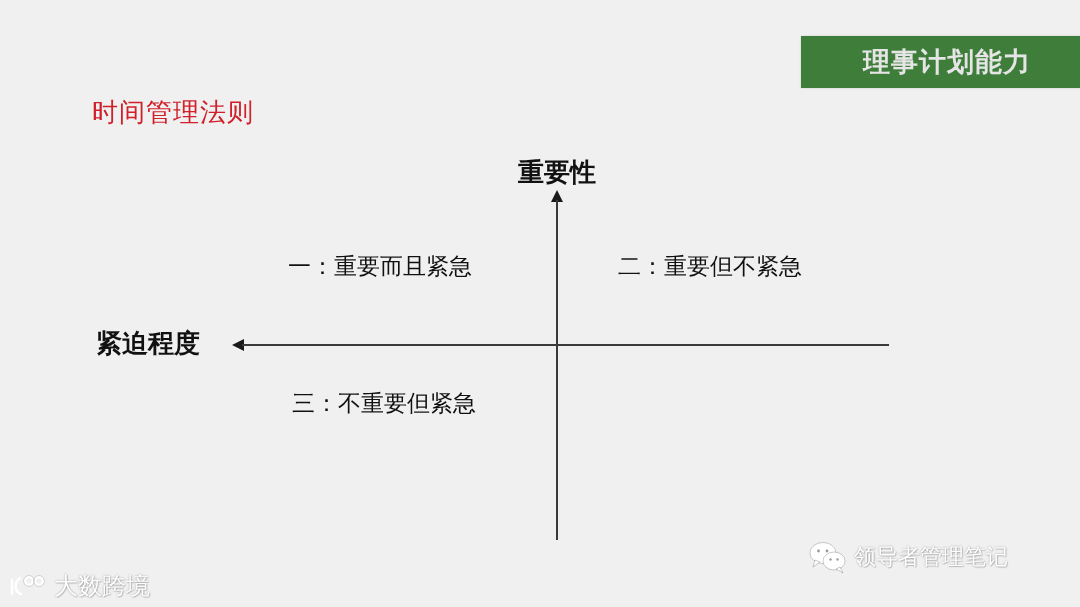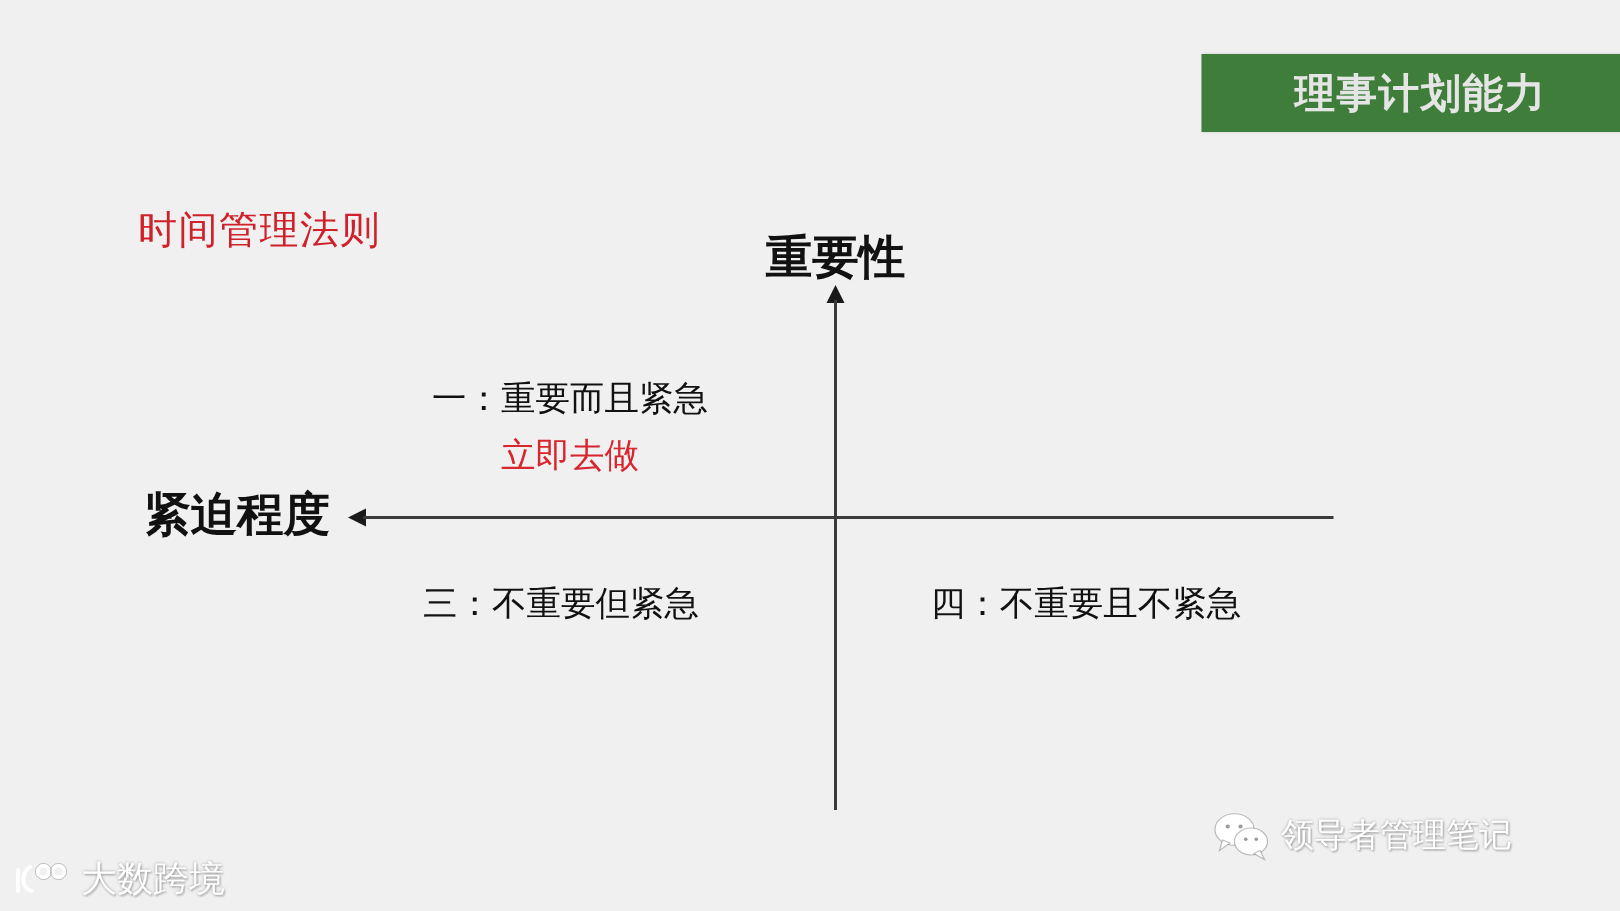--- a/index.html
+++ b/index.html
@@ -31,21 +31,20 @@
       box-shadow: 0 0 2px rgba(0,0,0,0.15);
     }
     .page-title {
       position: absolute;
       left: 92px;
       top: 94px;
       color: #d0202a;
       font-size: 26px;
       line-height: 36px;
       letter-spacing: 1px;
-      margin-top: 42px;
     }
     .axis-v {
       position: absolute;
       left: 556px;
       top: 200px;
       width: 2px;
       height: 340px;
       background: #3a3a3a;
     }
     .arrow-up {
@@ -73,21 +72,21 @@
       width: 0;
       height: 0;
       border-top: 6px solid transparent;
       border-bottom: 6px solid transparent;
       border-right: 12px solid #1a1a1a;
     }
     .axis-label {
       position: absolute;
       color: #111111;
       font-weight: bold;
-      font-size: 31px;
+      font-size: 26px;
       line-height: 30px;
       white-space: nowrap;
     }
     .axis-label.importance {
       left: 507px;
       top: 157px;
       width: 100px;
       text-align: center;
     }
     .axis-label.urgency {
@@ -108,21 +107,21 @@
     }
     .quadrant .q-action {
       color: #d7262e;
       font-size: 23px;
       line-height: 30px;
       margin-top: 8px;
       white-space: nowrap;
     }
     .q1 { left: 230px; top: 251px; }
     .q2 { left: 560px; top: 251px; }
-    .q3 { left: 224px; top: 388px; }
+    .q3 { left: 234px; top: 388px; }
     .q4 { left: 574px; top: 388px; }
 
     .watermark {
       position: absolute;
       color: #ffffff;
       font-size: 22px;
       text-shadow: 0 0 2px rgba(0,0,0,0.35), 1px 1px 1px rgba(0,0,0,0.15);
       display: flex;
       align-items: center;
       white-space: nowrap;
@@ -159,32 +158,31 @@
 <div class="axis-label importance">重要性</div>
 <div class="arrow-up"></div>
 <div class="axis-v"></div>
 
 <div class="axis-label urgency">紧迫程度</div>
 <div class="arrow-left"></div>
 <div class="axis-h"></div>
 
 <div class="quadrant q1">
   <div class="q-title">一：重要而且紧急</div>
-  <div class="q-action">立即去做</div>
 </div>
 
 <div class="quadrant q2">
+  <div class="q-title">二：重要但不紧急</div>
 </div>
 
 <div class="quadrant q3">
   <div class="q-title">三：不重要但紧急</div>
 </div>
 
 <div class="quadrant q4">
-  <div class="q-title">四：不重要且不紧急</div>
 </div>
 
 <div class="watermark wechat">
   <svg class="wechat-icon" viewBox="0 0 40 34">
     <g fill="#ffffff" stroke="rgba(0,0,0,0.25)" stroke-width="0.8">
       <ellipse cx="15" cy="13" rx="13" ry="10.5"></ellipse>
       <path d="M7 20 L5 27 L12 22 Z"></path>
       <ellipse cx="26" cy="21" rx="11" ry="9"></ellipse>
       <path d="M32 27 L35 33 L28 29 Z"></path>
     </g>

